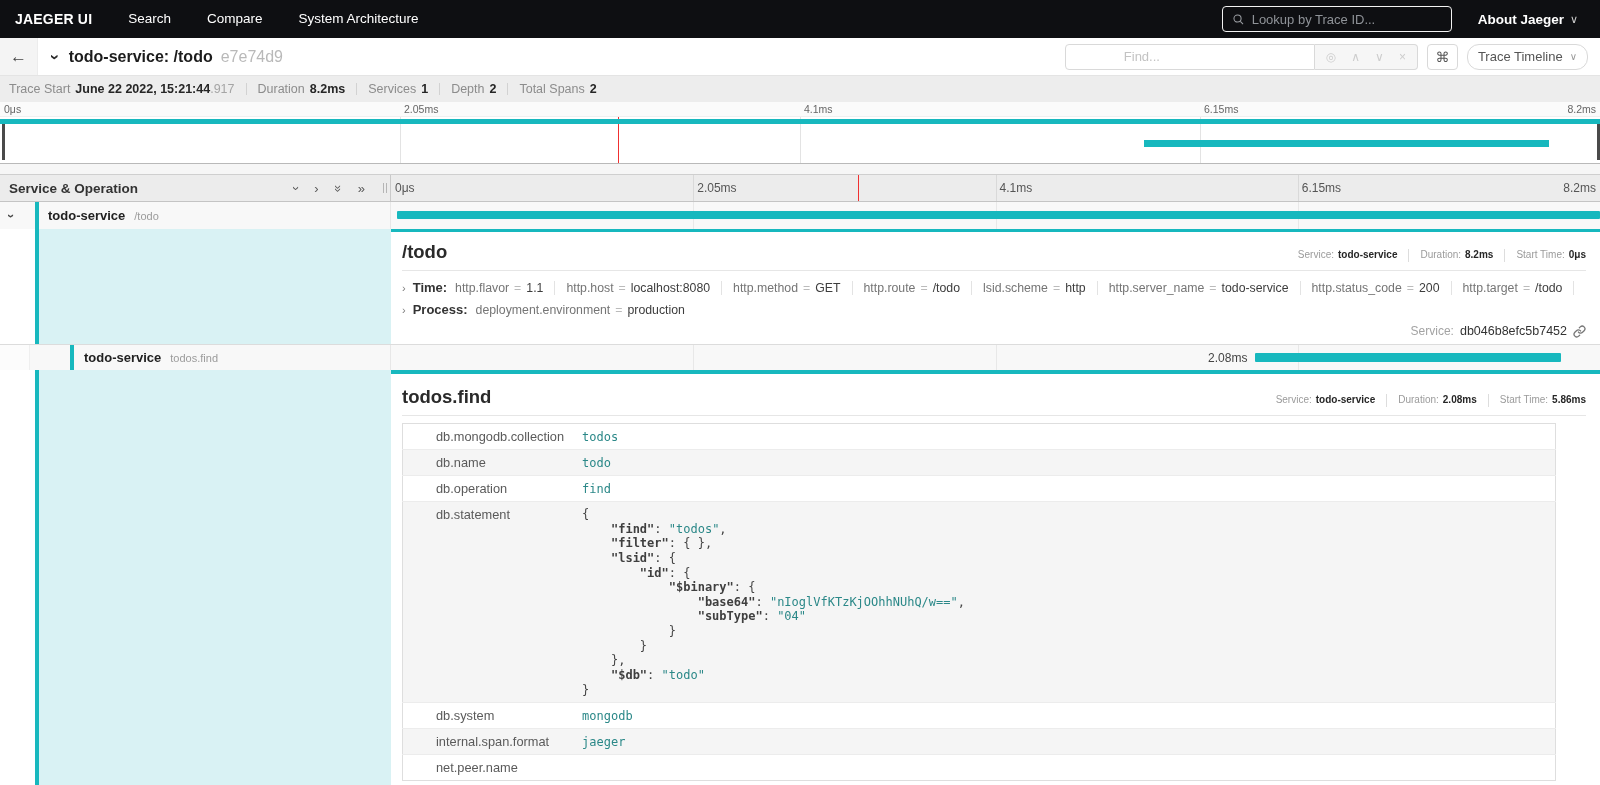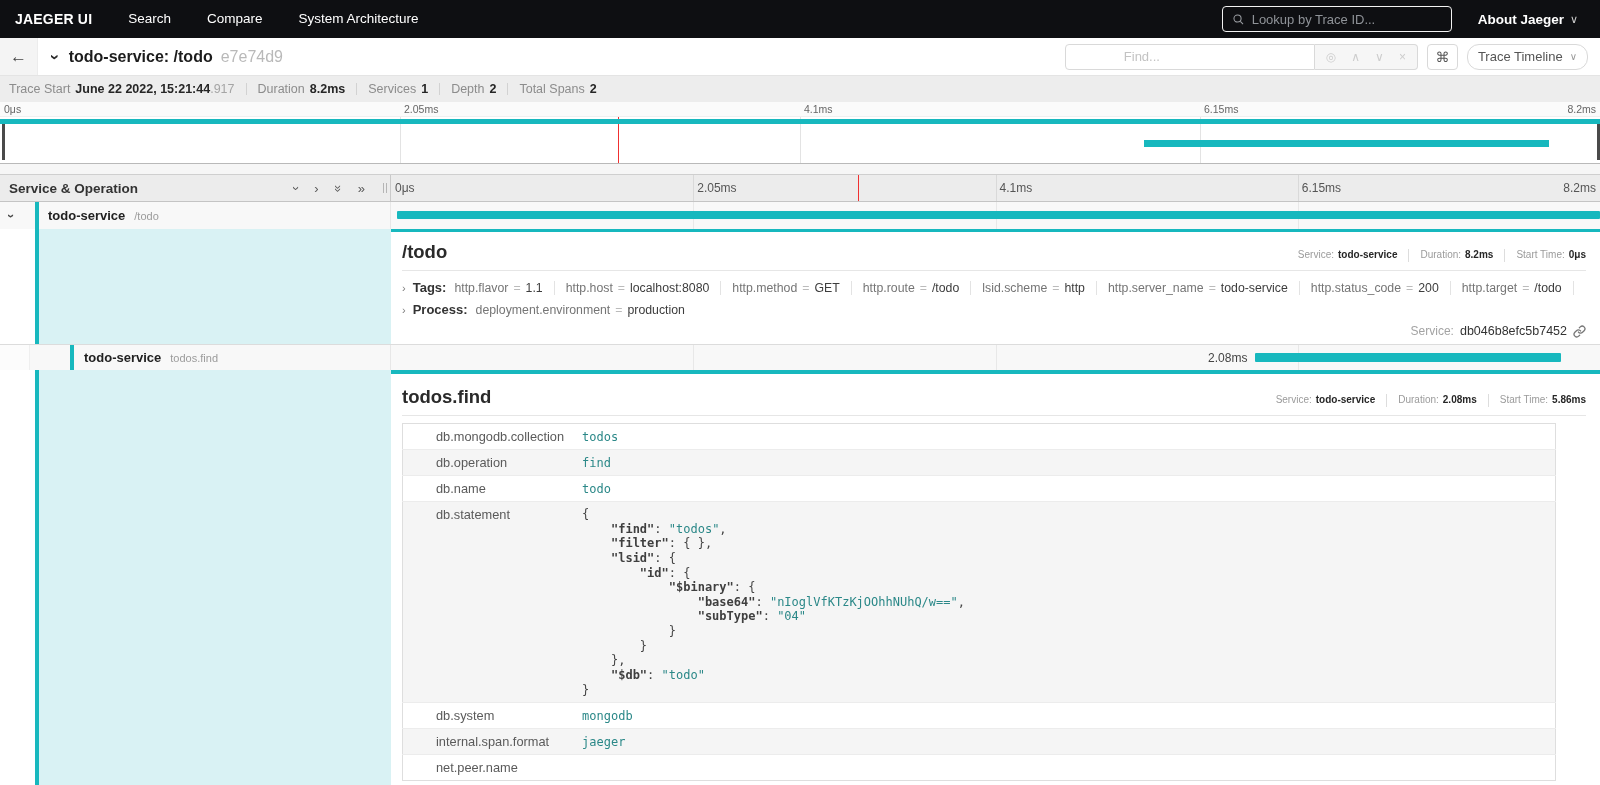--- a/index.html
+++ b/index.html
@@ -275,21 +275,21 @@
           <div class="d-meta" id="meta1">
               <span class="meta-item"><span class="ml">Service:</span><span class="mv">todo-service</span></span>
               <span class="meta-div"></span>
               <span class="meta-item"><span class="ml">Duration:</span><span class="mv">8.2ms</span></span>
               <span class="meta-div"></span>
               <span class="meta-item"><span class="ml">Start Time:</span><span class="mv">0μs</span></span>
             </div>
         </div>
         <div class="kvline">
           <span class="sec-chev">›</span>
-          <span class="sec-lbl">Tags:</span>
+          <span class="sec-lbl">Time:</span>
           <span id="tags1" style="display:inline-flex;overflow:hidden;">
               <span class="pill">
                 <span class="pk">http.flavor</span>
                 <span class="peq">=</span>
                 <span class="pv">1.1</span>
               </span>
               <span class="pill">
                 <span class="pk">http.host</span>
                 <span class="peq">=</span>
                 <span class="pv">localhost:8080</span>
@@ -387,26 +387,26 @@
               <span class="meta-item"><span class="ml">Start Time:</span><span class="mv">5.86ms</span></span>
             </div>
         </div>
         <table class="kv-table">
           <tbody id="kv-body">
               <tr>
                 <td class="key">db.mongodb.collection</td>
                 <td><span class="tagval">todos</span></td>
               </tr>
               <tr>
+                <td class="key">db.name</td>
+                <td><span class="tagval">todo</span></td>
+              </tr>
+              <tr>
                 <td class="key">db.operation</td>
                 <td><span class="tagval">find</span></td>
-              </tr>
-              <tr>
-                <td class="key">db.name</td>
-                <td><span class="tagval">todo</span></td>
               </tr>
               <tr>
                 <td class="key">db.statement</td>
                 <td>
                   <div class="json">
                     <div class="jline"><span class="jp">{</span></div>
                     <div class="jline"><span class="jp">    </span><span class="jk">"find"</span><span class="jp">: </span><span class="js">"todos"</span><span class="jp">,</span></div>
                     <div class="jline"><span class="jp">    </span><span class="jk">"filter"</span><span class="jp">: { },</span></div>
                     <div class="jline"><span class="jp">    </span><span class="jk">"lsid"</span><span class="jp">: {</span></div>
                     <div class="jline"><span class="jp">        </span><span class="jk">"id"</span><span class="jp">: {</span></div>

